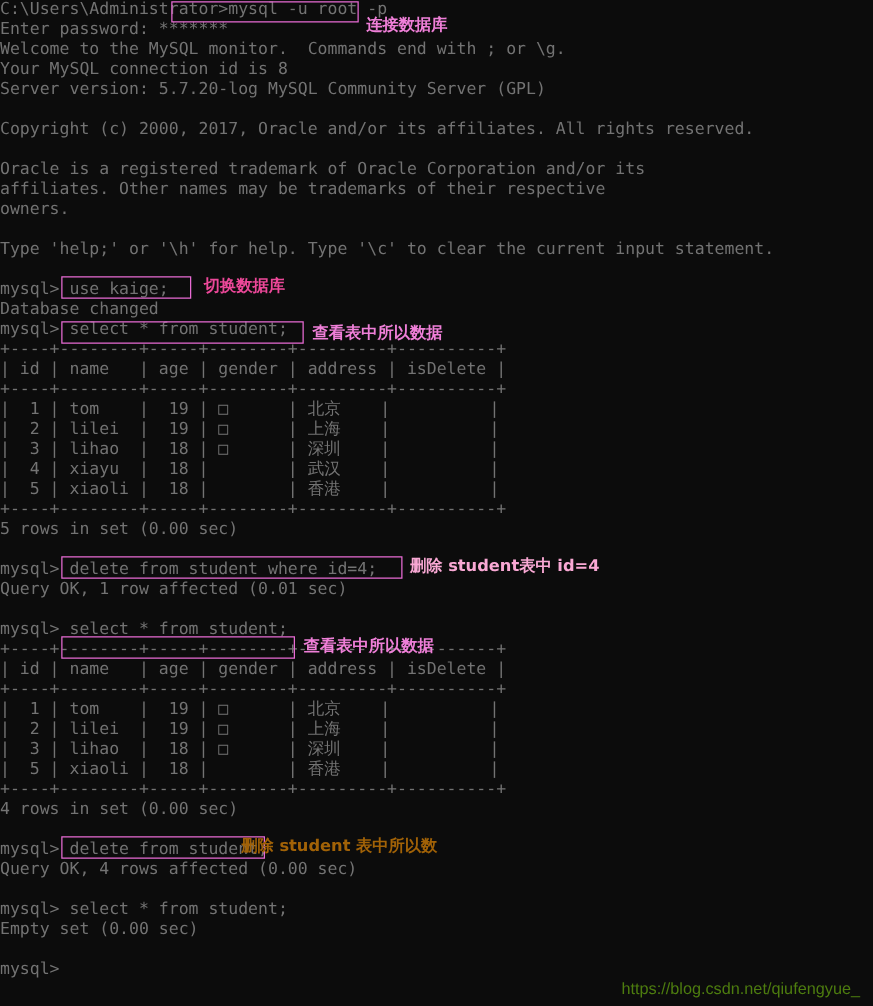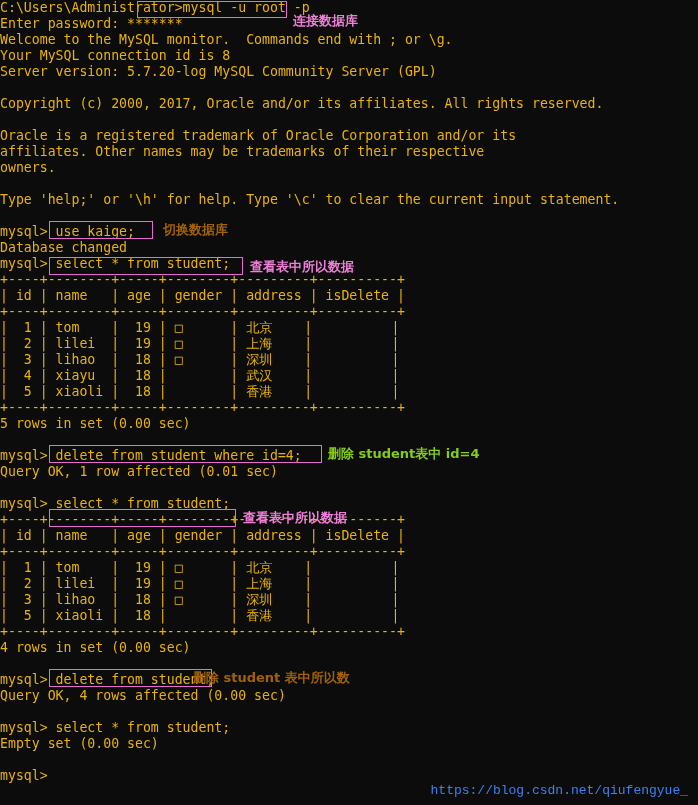--- a/index.html
+++ b/index.html
@@ -16,21 +16,21 @@
     font-family: "DejaVu Sans Mono", "Liberation Mono", monospace;
   }
   
   #console {
     position: absolute;
     left: 0;
     top: 0;
     width: 698px;
     padding: 0;
     margin: 0;
-    color: #eab308;
+    color: #737373;
     font-family: "DejaVu Sans Mono", "Liberation Mono", monospace;
     font-size: 13.2px;
     line-height: 16px;
     letter-spacing: 0px;
     white-space: pre;
     -webkit-font-smoothing: none;
   }
   .ln {
     display: block;
     height: 16px;
@@ -50,22 +50,22 @@
     font-family: "DejaVu Sans", "Liberation Sans", sans-serif;
     font-size: 13px;
     font-weight: bold;
     line-height: 16px;
     white-space: pre;
   }
   .watermark {
     position: absolute;
     right: 10px;
     bottom: 6px;
-    color: #3b82f6;
-    font-family: Liberation Mono, monospace;
+    color: #4d7c0f;
+    font-family: Liberation Sans, sans-serif;
     font-size: 13px;
     line-height: 16px;
     white-space: pre;
   }
 </style>
 </head>
 <body>
 
 <div id="screen">
 
@@ -74,22 +74,22 @@
   <div id="overlay-highlights">
       <div class="hl" style="left: 137px; top: 1px; width: 150px; height: 17px; border-color: rgb(232, 107, 212);"></div>
       <div class="hl" style="left: 49px; top: 221px; width: 104px; height: 18px; border-color: rgb(232, 107, 212);"></div>
       <div class="hl" style="left: 49px; top: 257px; width: 194px; height: 18px; border-color: rgb(232, 107, 212);"></div>
       <div class="hl" style="left: 49px; top: 445px; width: 273px; height: 18px; border-color: rgb(232, 107, 212);"></div>
       <div class="hl" style="left: 49px; top: 509px; width: 187px; height: 18px; border-color: rgb(232, 107, 212);"></div>
       <div class="hl" style="left: 49px; top: 669px; width: 163px; height: 18px; border-color: rgb(232, 107, 212);"></div>
     </div>
   <div id="overlay-annotations">
       <div class="anno" style="left: 293px; top: 13px; color: rgb(239, 127, 216);">连接数据库</div>
-      <div class="anno" style="left: 163px; top: 222px; color: #a16207;">切换数据库</div>
+      <div class="anno" style="left: 163px; top: 222px; color: #ec4899;">切换数据库</div>
       <div class="anno" style="left: 250px; top: 259px; color: rgb(239, 127, 216);">查看表中所以数据</div>
-      <div class="anno" style="left: 328px; top: 446px; color: #84cc16;">删除 student表中 id=4</div>
+      <div class="anno" style="left: 328px; top: 446px; color: #f9a8d4;">删除 student表中 id=4</div>
       <div class="anno" style="left: 243px; top: 510px; color: rgb(239, 127, 216);">查看表中所以数据</div>
       <div class="anno" style="left: 193px; top: 670px; color: #a16207;">删除 student 表中所以数</div>
     </div>
 
   <div class="watermark">https://blog.csdn.net/qiufengyue_</div>
 
 </div>
 
 </body></html>

